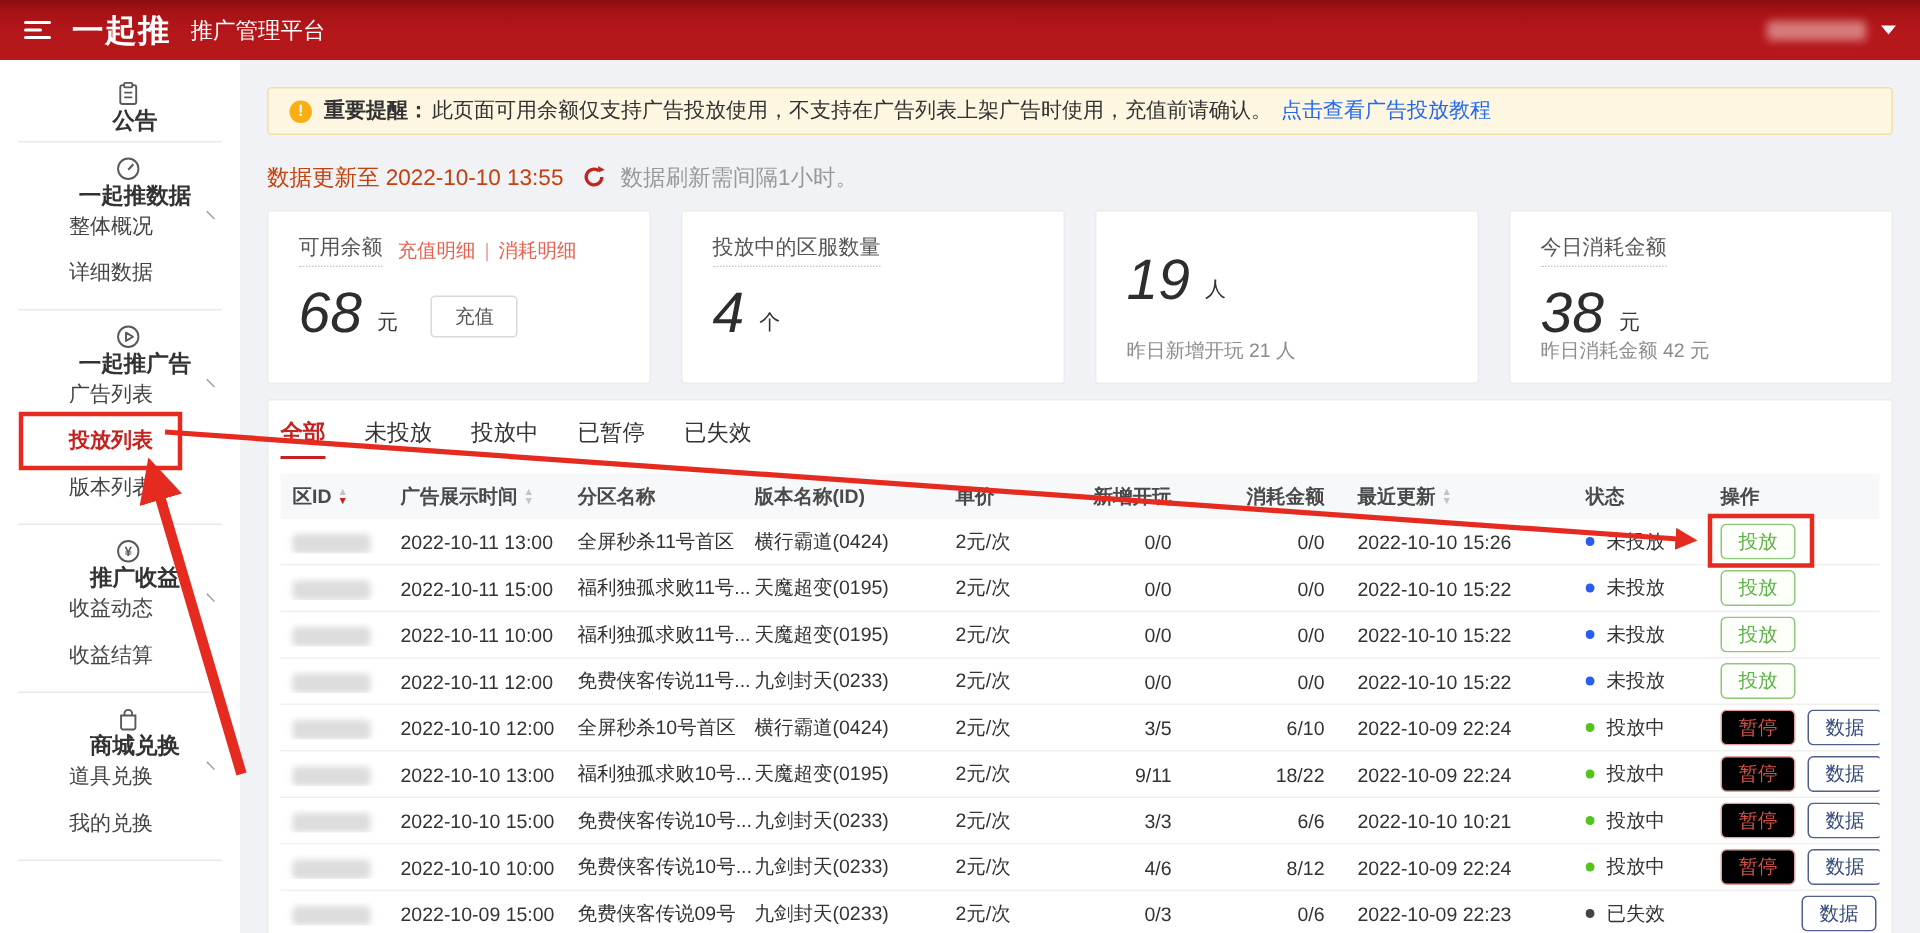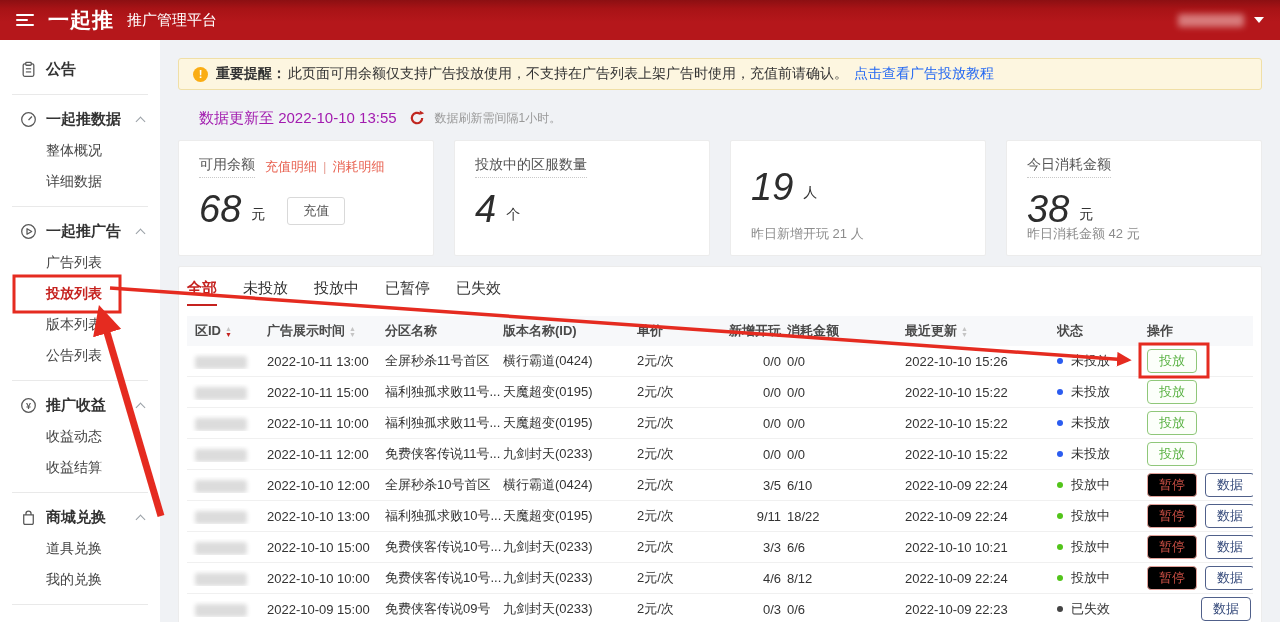--- a/index.html
+++ b/index.html
@@ -17,43 +17,43 @@
   .logo-rest { color:#fff; font-size:15px; margin-left:13px; }
   .header-right { margin-left:auto; display:flex; align-items:center; gap:10px; }
   .user-mask { width:66px; height:13px; background:#df8d8d; border-radius:2px; filter:blur(3px); opacity:.85; }
   .user-caret { width:0; height:0; border-left:5px solid transparent; border-right:5px solid transparent;
     border-top:6px solid #fff; }
 
   
   .sidebar { position:absolute; left:0; top:40px; width:160px; height:582px; background:#fff; z-index:2; }
   #sidebar-nav { padding-top:14px; }
   .side-group { display:flex; align-items:center; height:31px; padding-left:20px; font-size:15px;
-    font-weight:600; color:#333; cursor:pointer; }
+    font-weight:600; color:#333; cursor:pointer;flex-direction:column; }
   .side-icon { width:17px; height:17px; margin-right:9px; display:inline-flex; }
   .side-glabel { flex:0 0 auto; }
   .chev { width:7px; height:7px; border-left:1.5px solid #9aa0a6; border-top:1.5px solid #9aa0a6;
     transform:rotate(45deg); margin-left:auto; margin-right:16px; margin-top:3px; }
   .side-item { height:31px; line-height:31px; padding-left:46px; font-size:14px; color:#444; cursor:pointer; }
   .side-item.active { color:#c5221f; font-weight:700; }
   .side-divider { height:1px; background:#e9e9e9; margin:9px 12px; }
 
   
   .main { position:absolute; left:160px; top:40px; width:1120px; height:582px; padding:18px; overflow:hidden; }
 
   .alert { height:32px; background:#fdf6e0; border:1px solid #f0dfa6; border-radius:3px;
     display:flex; align-items:center; padding:0 14px; font-size:14px; }
   .warn-ico { width:15px; height:15px; border-radius:50%; background:#faad14; color:#fff; font-weight:bold;
     font-size:11px; display:inline-flex; align-items:center; justify-content:center; margin-right:8px; flex:0 0 auto; }
   .alert b { margin-right:2px; }
   .alert-link { color:#2468f2; text-decoration:none; margin-left:6px; cursor:pointer; }
 
   .refresh-row { margin-top:18px; height:20px; display:flex; align-items:center; }
-  .refresh-updated { font-size:15px; color:#a21caf;margin-left:21px; }
+  .refresh-updated { font-size:15px; color:#c2410c; }
   .refresh-icon { margin:0 10px 0 12px; cursor:pointer; display:inline-flex; }
-  .refresh-note { font-size:12px; color:#999; }
+  .refresh-note { font-size:15px; color:#999; }
 
   .stat-cards { margin-top:12px; display:grid; grid-template-columns:repeat(4,1fr); gap:20px; height:116px; }
   .stat-card { background:#fff; border:1px solid #ececec; border-radius:2px; padding:15px 20px; position:relative; }
   .card-label-row { display:flex; align-items:center; font-size:14px; }
   .card-label { color:#555; border-bottom:1px dotted #c9c9c9; padding-bottom:3px; }
   .card-links { margin-left:10px; font-size:13px; }
   .card-link { color:#e8604f; text-decoration:none; cursor:pointer; }
   .link-sep { color:#e8a49b; margin:0 6px; }
   .card-value-row { margin-top:12px; display:flex; align-items:flex-end; }
   .card-num { font-size:38px; line-height:1; color:#2d2d2d;font-style:italic; }
@@ -70,21 +70,21 @@
   .tab.active { color:#c5221f; font-weight:700; border-bottom-color:#c5221f; }
 
   .thead, .trow { display:grid;
     grid-template-columns:80px 118px 118px 124px 70px 90px 100px 170px 74px 1fr; align-items:center; }
   .thead { background:#f7f8fa; height:30px; font-size:13px; font-weight:700; color:#4a4a4a; }
   .trow { height:31px; border-bottom:1px solid #f0f0f0; font-size:13px; color:#333; }
   .th, .td { white-space:nowrap; overflow:hidden; }
   .c1 { padding-left:8px; }
   .c5 { padding-left:10px; }
   .c6 { text-align:right; padding-right:6px; }
-  .c7 { padding-right:4px; }
+  .c7 { text-align:right; padding-right:4px; }
   .c8 { padding-left:18px; }
   .c10 { padding-left:16px; }
   .th-label.dotted { border-bottom:1px dotted #bbb; padding-bottom:2px; }
   .sorter { display:inline-flex; flex-direction:column; margin-left:4px; vertical-align:middle; }
   .car { font-size:7px; line-height:5.5px; color:#c4c4c4; }
   .car.on { color:#c5221f; }
   .blur-id { display:inline-block; width:52px; height:13px; background:#dcdcdc; border-radius:3px;
     filter:blur(2px); vertical-align:middle; }
   .dot { display:inline-block; width:6px; height:6px; border-radius:50%; margin-right:8px; vertical-align:1px; }
   .btn { height:24px; font-size:13px; border-radius:4px; padding:0 11px; cursor:pointer; margin-right:8px;
@@ -147,21 +147,20 @@
             <circle cx="8" cy="8" r="6.4" fill="none" stroke="#595959" stroke-width="1.2"></circle>
             <polygon points="6.6,5.4 11,8 6.6,10.6" fill="none" stroke="#595959" stroke-width="1.2" stroke-linejoin="round"></polygon>
           </svg>
         </span>
         <span class="side-glabel">一起推广告</span>
         <span class="chev"></span>
       </div>
       <div class="side-item">广告列表</div>
       <div class="side-item active">投放列表</div>
       <div class="side-item">版本列表</div>
-      <div class="side-item">公告列表</div>
       <div class="side-divider"></div>
       <div class="side-group">
         <span class="side-icon">
           <svg width="17" height="17" viewBox="0 0 16 16">
             <circle cx="8" cy="8" r="6.4" fill="none" stroke="#595959" stroke-width="1.2"></circle>
             <text x="8" y="11" font-size="8.5" text-anchor="middle" fill="#595959">¥</text>
           </svg>
         </span>
         <span class="side-glabel">推广收益</span>
         <span class="chev"></span>

